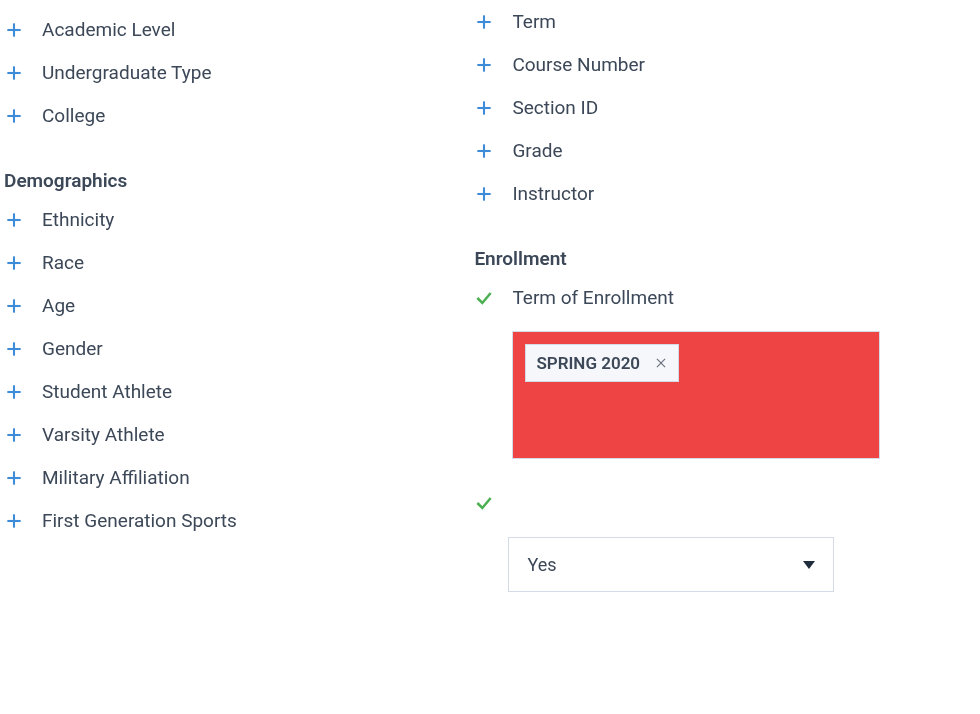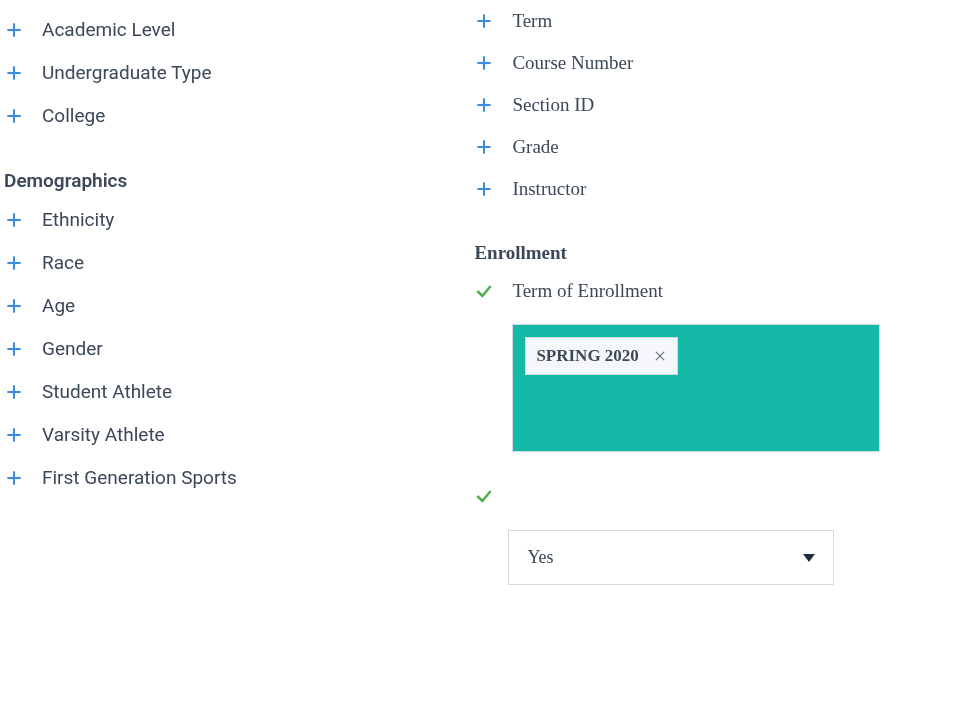--- a/index.html
+++ b/index.html
@@ -23,21 +23,20 @@
     }
     .col-left {
       width: 48%;
       padding-left: 4px;
       padding-top: 8px;
     }
     .col-right {
       width: 52%;
       padding-top: 0;
       padding-left: 4px;
-      font-family: Liberation Serif, serif;
     }
     .section-header {
       font-size: 19px;
       font-weight: 600;
       color: #3C4858;
       margin-top: 32px;
       margin-bottom: 6px;
     }
     .filter-item {
       display: flex;
@@ -73,21 +72,21 @@
       width: 20px;
       height: 20px;
     }
     .filter-label {
       font-size: 19px;
       font-weight: 400;
       color: #3C4858;
     }
     .chip-container {
       border: 1px solid #D3DCE6;
-      background: #14b8a6;
+      background: #ef4444;
       margin-left: 38px;
       margin-right: 100px;
       margin-top: 12px;
       margin-bottom: 24px;
       min-height: 128px;
       padding: 12px;
       display: flex;
       flex-wrap: wrap;
       align-content: flex-start;
     }
@@ -231,20 +230,29 @@
     <div class="filter-item">
       <span class="plus-icon">
         <svg viewBox="0 0 24 24" fill="none" stroke="currentColor" stroke-width="2.5">
             <line x1="12" y1="4" x2="12" y2="20"></line>
             <line x1="4" y1="12" x2="20" y2="12"></line>
           </svg>
       </span>
       <span class="filter-label">Varsity Athlete</span>
     </div>
 
+    <div class="filter-item">
+      <span class="plus-icon">
+        <svg viewBox="0 0 24 24" fill="none" stroke="currentColor" stroke-width="2.5">
+            <line x1="12" y1="4" x2="12" y2="20"></line>
+            <line x1="4" y1="12" x2="20" y2="12"></line>
+          </svg>
+      </span>
+      <span class="filter-label">Military Affiliation</span>
+    </div>
 
     <div class="filter-item">
       <span class="plus-icon">
         <svg viewBox="0 0 24 24" fill="none" stroke="currentColor" stroke-width="2.5">
             <line x1="12" y1="4" x2="12" y2="20"></line>
             <line x1="4" y1="12" x2="20" y2="12"></line>
           </svg>
       </span>
       <span class="filter-label">First Generation Sports</span>
     </div>

